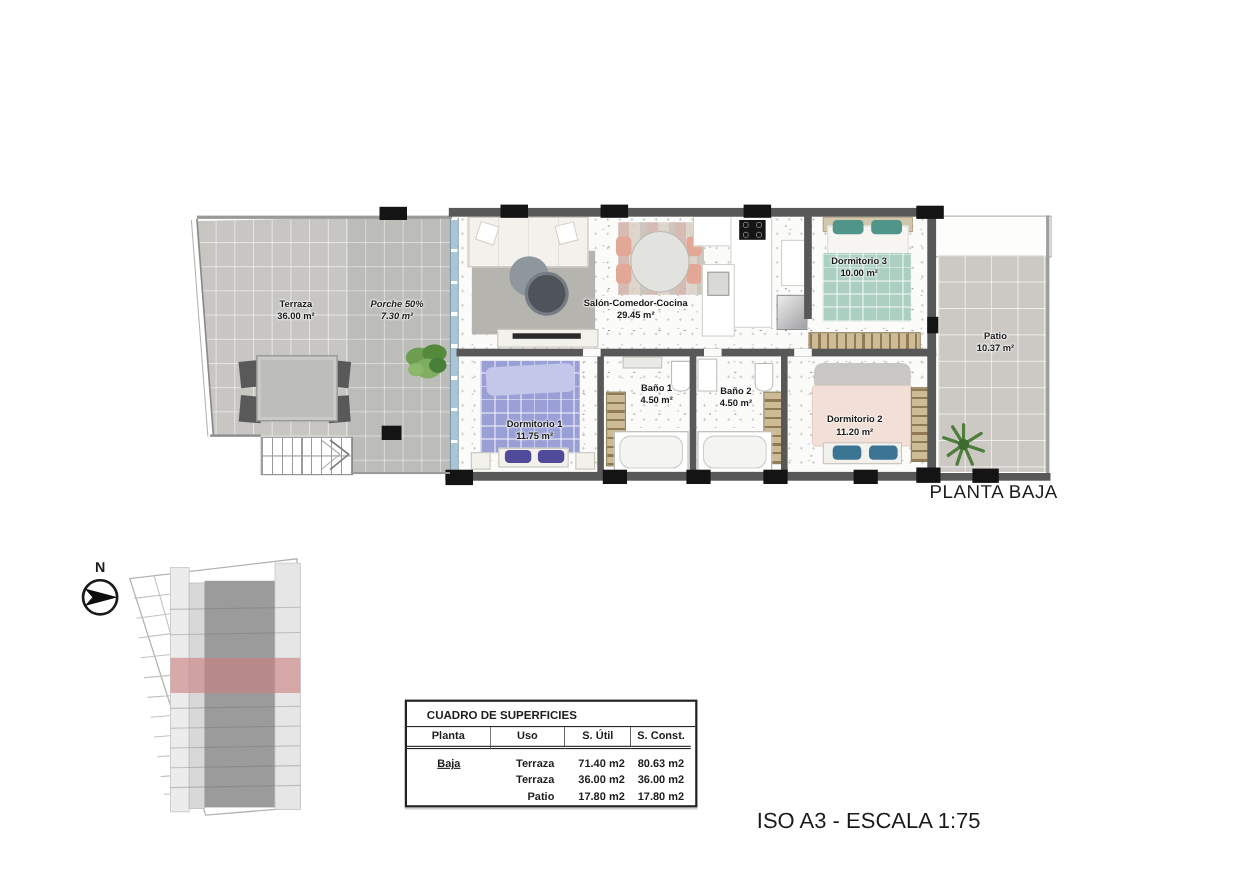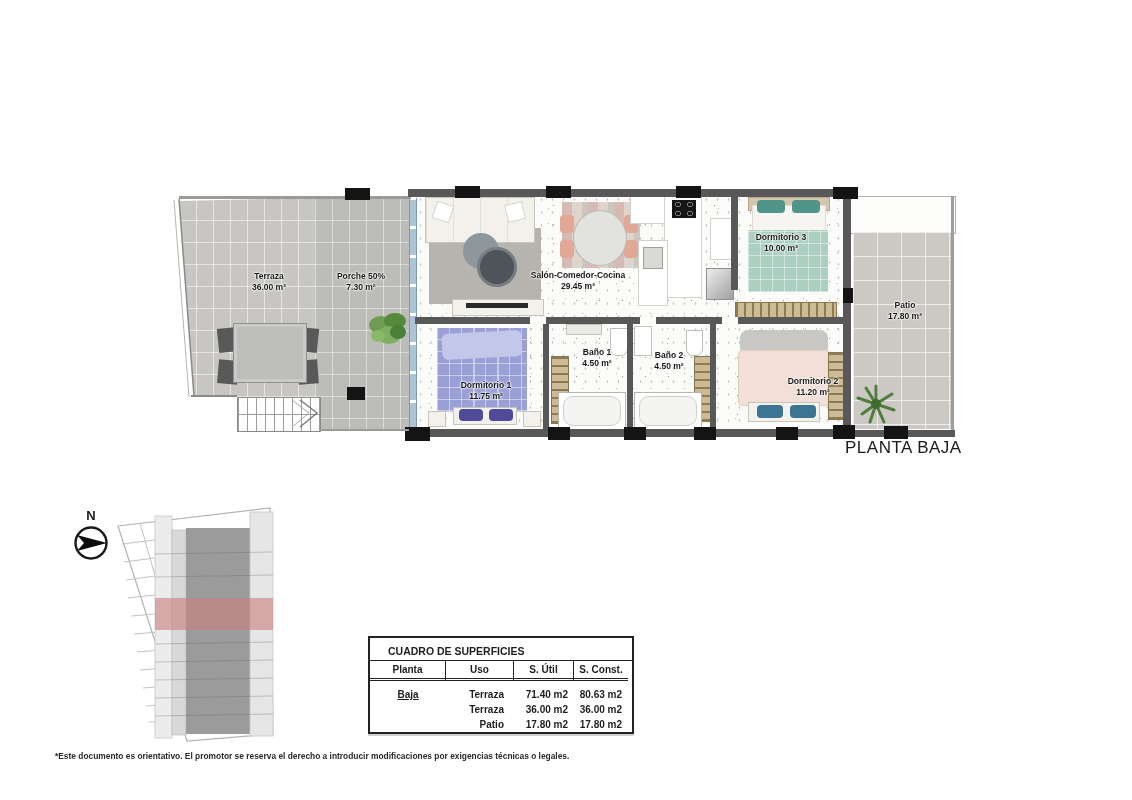--- a/index.html
+++ b/index.html
@@ -215,49 +215,49 @@
       <line x1="191" y1="396" x2="237" y2="396" stroke="#8a8a8a" stroke-width="2"></line>
       <line x1="319" y1="430" x2="409" y2="430" stroke="#9a9a98" stroke-width="2"></line>
       <path d="M300,400 L317,413 L300,427" fill="none" stroke="#7d7d7b" stroke-width="1.5"></path>
       <path d="M292,400 L309,413 L292,427" fill="none" stroke="#a8a8a6" stroke-width="1"></path>
     </svg>
 
     <div class="room-label" style="left:229px;top:271px;width:80px;">
       <div>Terraza</div>
       <div>36.00 m²</div>
     </div>
-    <div class="room-label" style="left:321px;top:271px;width:80px;">
+    <div class="room-label" style="left:321px;top:271px;width:80px;font-style:italic;">
       <div>Porche 50%</div>
       <div>7.30 m²</div>
     </div>
     <div class="room-label" style="left:518px;top:270px;width:120px;">
       <div>Salón-Comedor-Cocina</div>
       <div>29.45 m²</div>
     </div>
     <div class="room-label" style="left:731px;top:232px;width:100px;">
       <div>Dormitorio 3</div>
       <div>10.00 m²</div>
     </div>
     <div class="room-label" style="left:865px;top:300px;width:80px;">
       <div>Patio</div>
-      <div>17.80 m²</div>
+      <div>10.37 m²</div>
     </div>
     <div class="room-label" style="left:562px;top:347px;width:70px;">
       <div>Baño 1</div>
       <div>4.50 m²</div>
     </div>
     <div class="room-label" style="left:634px;top:350px;width:70px;">
       <div>Baño 2</div>
       <div>4.50 m²</div>
     </div>
     <div class="room-label" style="left:436px;top:380px;width:100px;">
       <div>Dormitorio 1</div>
       <div>11.75 m²</div>
     </div>
-    <div class="room-label" style="left:763px;top:376px;width:100px;">
+    <div class="room-label" style="left:727px;top:376px;width:100px;">
       <div>Dormitorio 2</div>
       <div>11.20 m²</div>
     </div>
   </div>
 
   <div class="plan-title">PLANTA BAJA</div>
 
   <div class="compass-n">N</div>
   <svg class="abs" style="left:72px;top:524px;" width="40" height="40" viewBox="0 0 40 40">
     <circle cx="19" cy="19" r="15.5" fill="#ffffff" stroke="#1a1a1a" stroke-width="2.4"></circle>
@@ -315,15 +315,15 @@
       <div class="c-num">36.00 m2</div>
       <div class="c-num">36.00 m2</div>
 
       <div class="c-planta"></div>
       <div class="c-uso">Patio</div>
       <div class="c-num">17.80 m2</div>
       <div class="c-num">17.80 m2</div>
     </div>
   </div>
 
-  <div class="disclaimer-es">*Este documento es orientativo. El promotor se reserva el derecho a introducir modificaciones por exigencias técnicas o legales.</div>
+  <div class="scale-label">ISO A3 - ESCALA 1:75</div>
 
 </div>
 
 </body></html>

